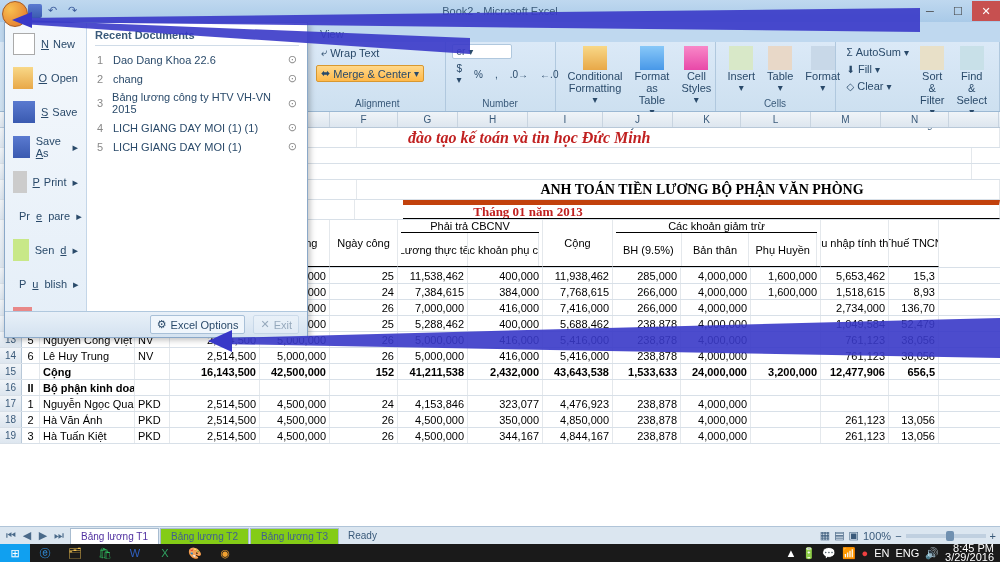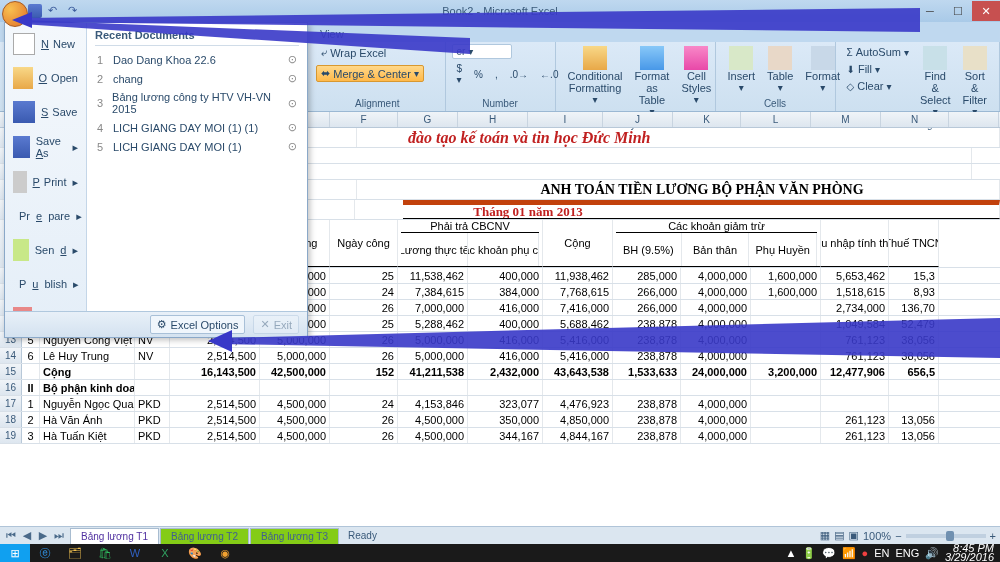--- a/index.html
+++ b/index.html
@@ -67,21 +67,21 @@
 .sheettabs { position: absolute; left: 0; bottom: 18px; right: 0; height: 18px; background: #dbe6f0; display: flex; align-items: center; border-top: 1px solid #b0c4d8; }
 .navbtns { display: flex; padding: 0 4px; gap: 2px; }
 .navbtn { width: 14px; height: 14px; color: #4a6a8a; display: flex; align-items: center; justify-content: center; }
 .sheettab { padding: 2px 10px; background: #fff; border: 1px solid #a8bcd0; border-bottom: none; margin-right: 1px; color: #5030a0; font-size: 10px; }
 .sheettab.inactive { background: #84cc16; color: #406090; }
 
 
 .taskbar { position: absolute; left: 0; bottom: 0; right: 0; height: 18px; background: #1a1a1a; display: flex; align-items: center; }
 .taskbtn { width: 30px; height: 18px; display: flex; align-items: center; justify-content: center; }
 .tray { margin-left: auto; display: flex; align-items: center; gap: 6px; padding-right: 6px; color: #fff; font-size: 9px; }
-.clock { text-align: right; line-height: 9px; font-style: italic; }
+.clock { text-align: right; line-height: 9px; }
 
 
 .arrow { position: absolute; z-index: 100; pointer-events: none; }
 
 .zoom { position: absolute; right: 4px; bottom: 20px; display: flex; align-items: center; gap: 4px; color: #3a5a7a; font-size: 10px; z-index: 5; }
 .slider { width: 80px; height: 4px; background: #c0d0e0; position: relative; }
 .slider::after { content: ''; position: absolute; left: 50%; top: -3px; width: 8px; height: 10px; background: #7090b0; border-radius: 2px; }
 
 
 .cA{width:18px}.cB{width:95px}.cC{width:35px}.cD{width:90px}.cE{width:70px}.cF{width:68px}.cG{width:60px}.cH{width:70px}.cI{width:75px}.cJ{width:70px}.cK{width:68px}.cL{width:70px}.cM{width:70px}.cN{width:68px}.cO{width:50px}
@@ -106,21 +106,21 @@
 
 <div class="tabsrow">
   <div class="tab">View</div>
 </div>
 
 <div class="ribbon">
   <div class="rgroup" style="width:140px">
     <div>
       <div class="rbtn small">
           <span>⤶</span>
-          <span>Wrap Excel</span>
+          <span>Wrap Text</span>
         </div>
       <div style="height:4px"></div>
       <div class="rbtn orange small"><span>⬌</span><span>Merge &amp; Center</span> ▾</div>
     </div>
     <div class="label">Alignment</div>
   </div>
   <div class="rgroup" style="width:110px">
     <div>
       <div class="rbtn small" style="border:1px solid #b0c8de;width:60px;background:#fff">er ▾</div>
       <div style="display:flex;gap:2px;margin-top:2px">
@@ -149,22 +149,22 @@
     </div>
     <div class="label">Cells</div>
   </div>
   <div class="rgroup" style="width:170px">
     <div style="display:flex">
       <div style="display:flex;flex-direction:column;gap:1px">
         <span class="rbtn small">Σ <span>AutoSum</span> ▾</span>
         <span class="rbtn small">⬇ <span>Fill</span> ▾</span>
         <span class="rbtn small">◇ <span>Clear</span> ▾</span>
       </div>
+      <div class="bigbtn"><span class="ico" style="background:#e8e0c8"></span><span>Sort &amp; Filter</span> ▾</div>
       <div class="bigbtn"><span class="ico" style="background:#c8e0e8"></span><span>Find &amp; Select</span> ▾</div>
-      <div class="bigbtn"><span class="ico" style="background:#e8e0c8"></span><span>Sort &amp; Filter</span> ▾</div>
     </div>
     <div class="label">Editing</div>
   </div>
 </div>
 
 <div class="office-menu">
   <div class="menu-left">
     <div class="menu-item">
         <span class="mico" style="background:#fff;border:1px solid #aaa"></span>
         <u>N</u>

